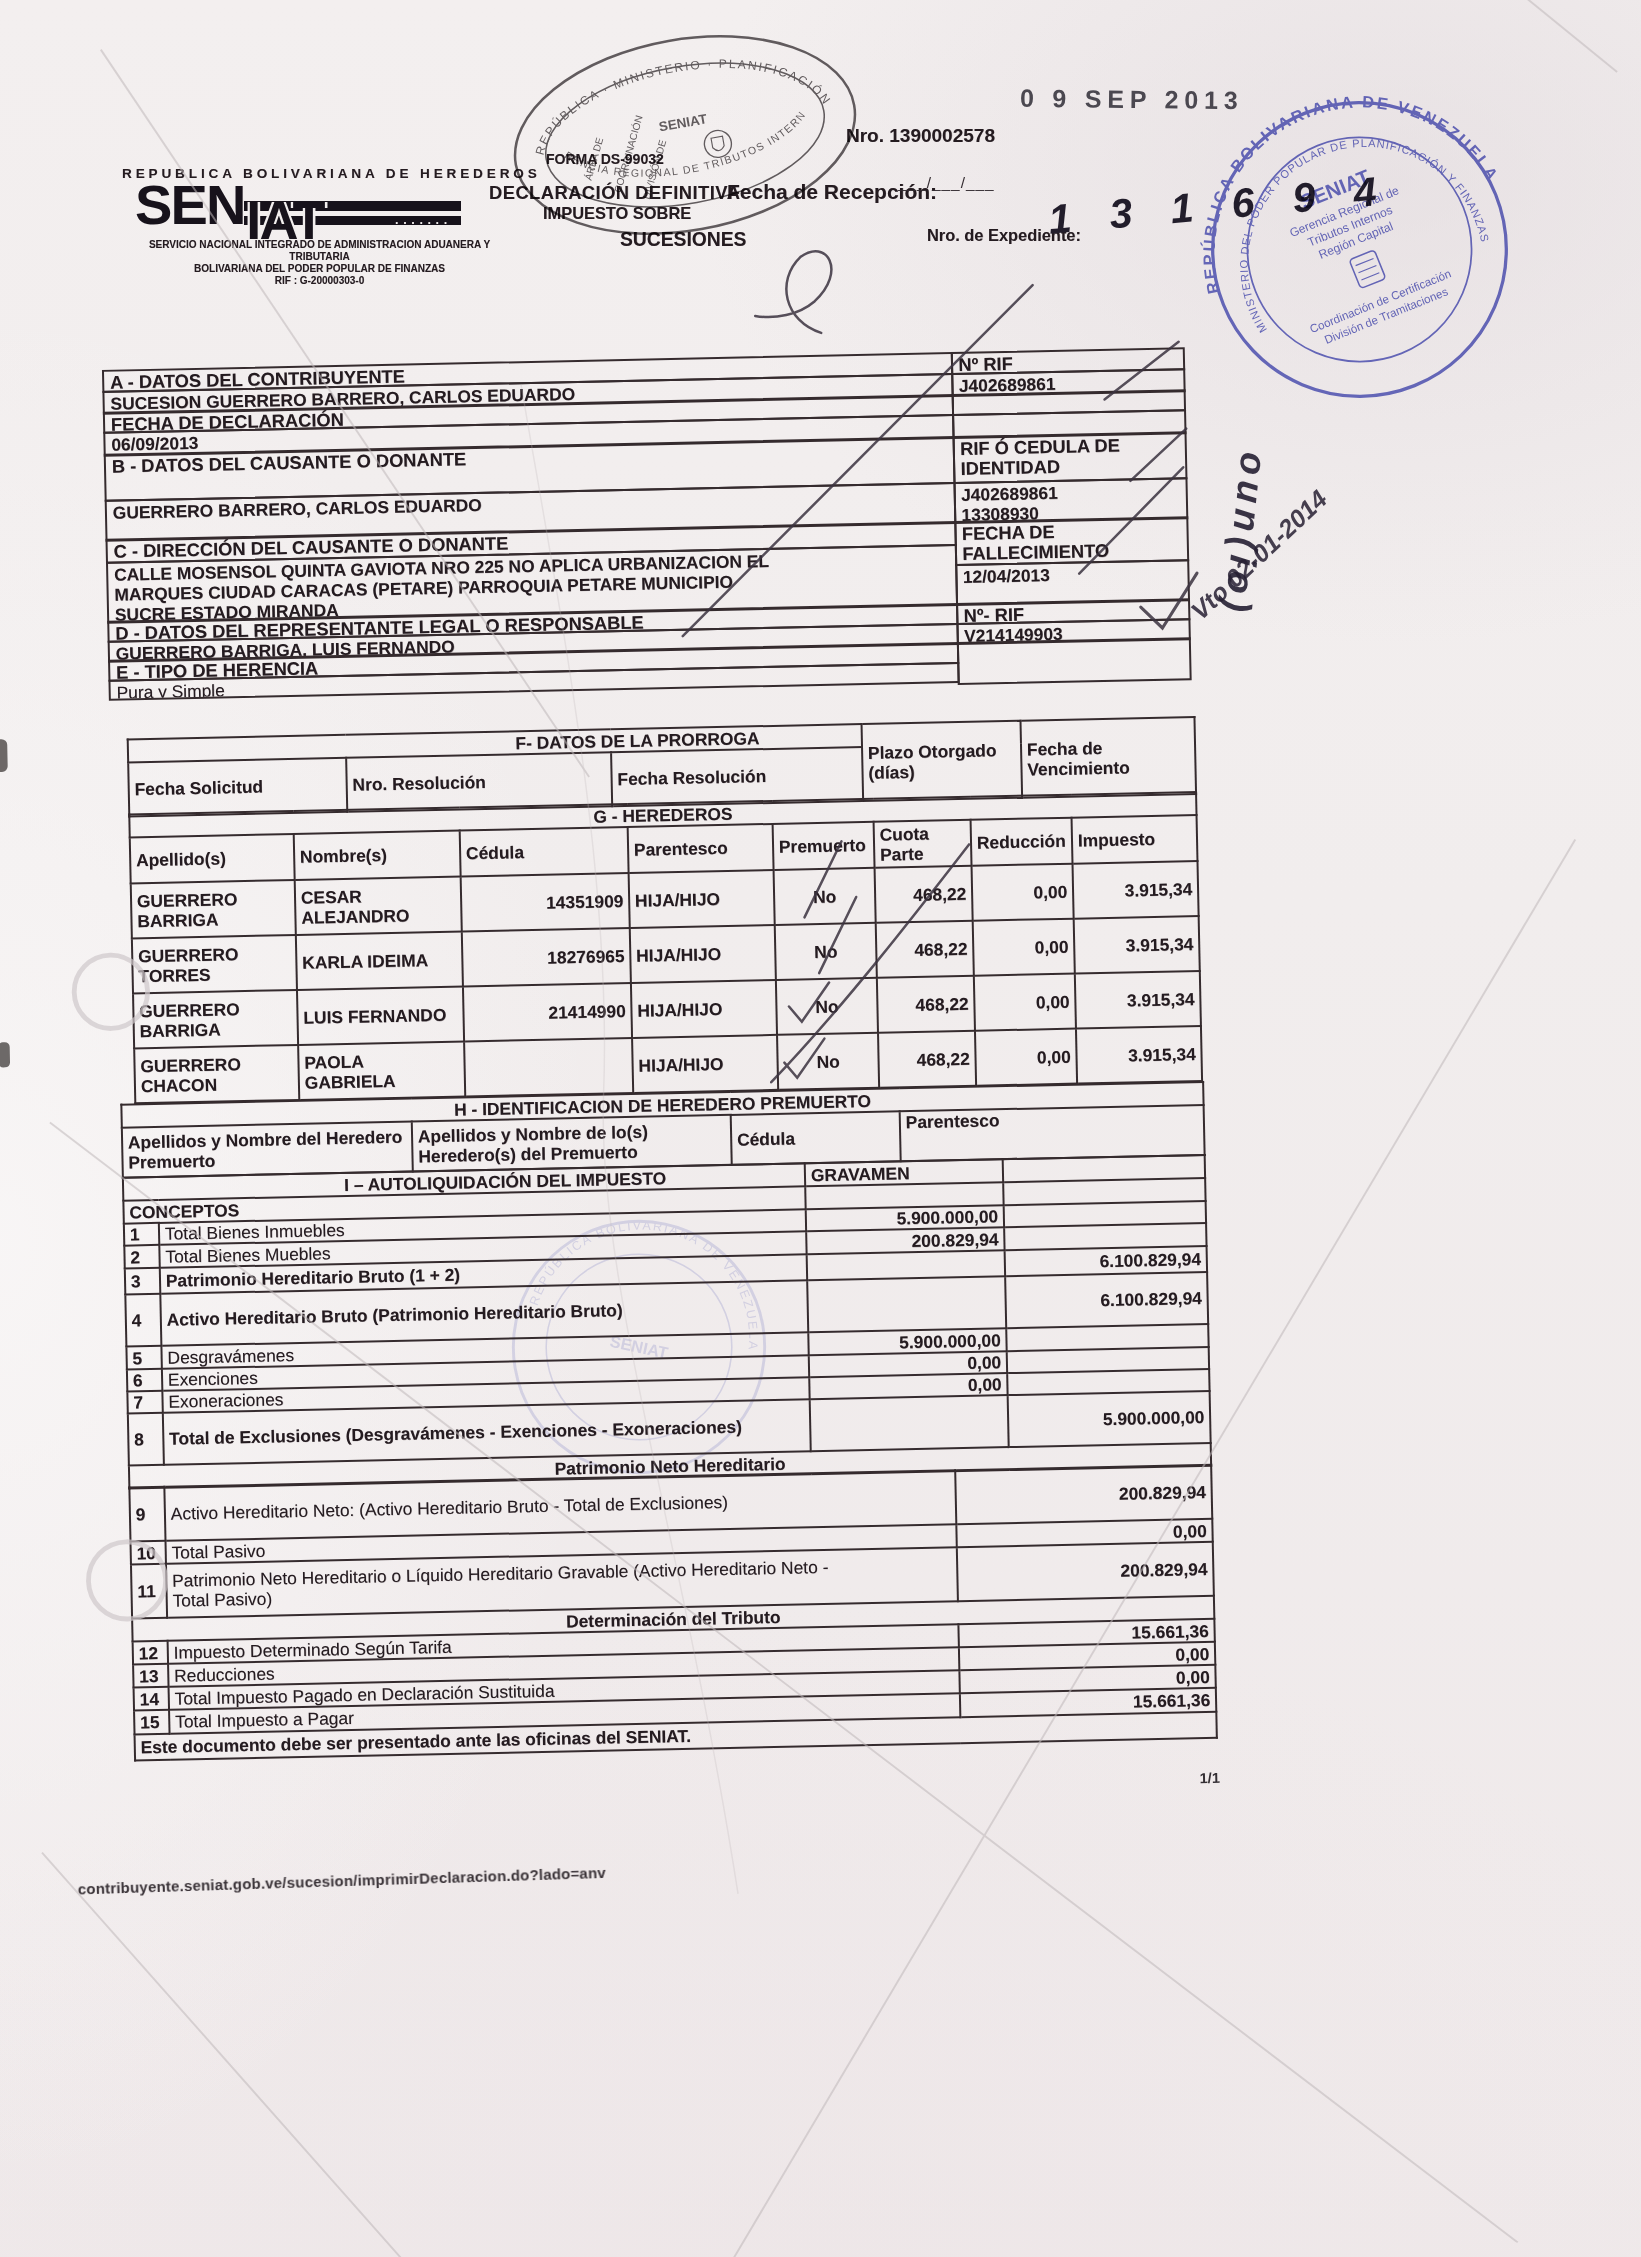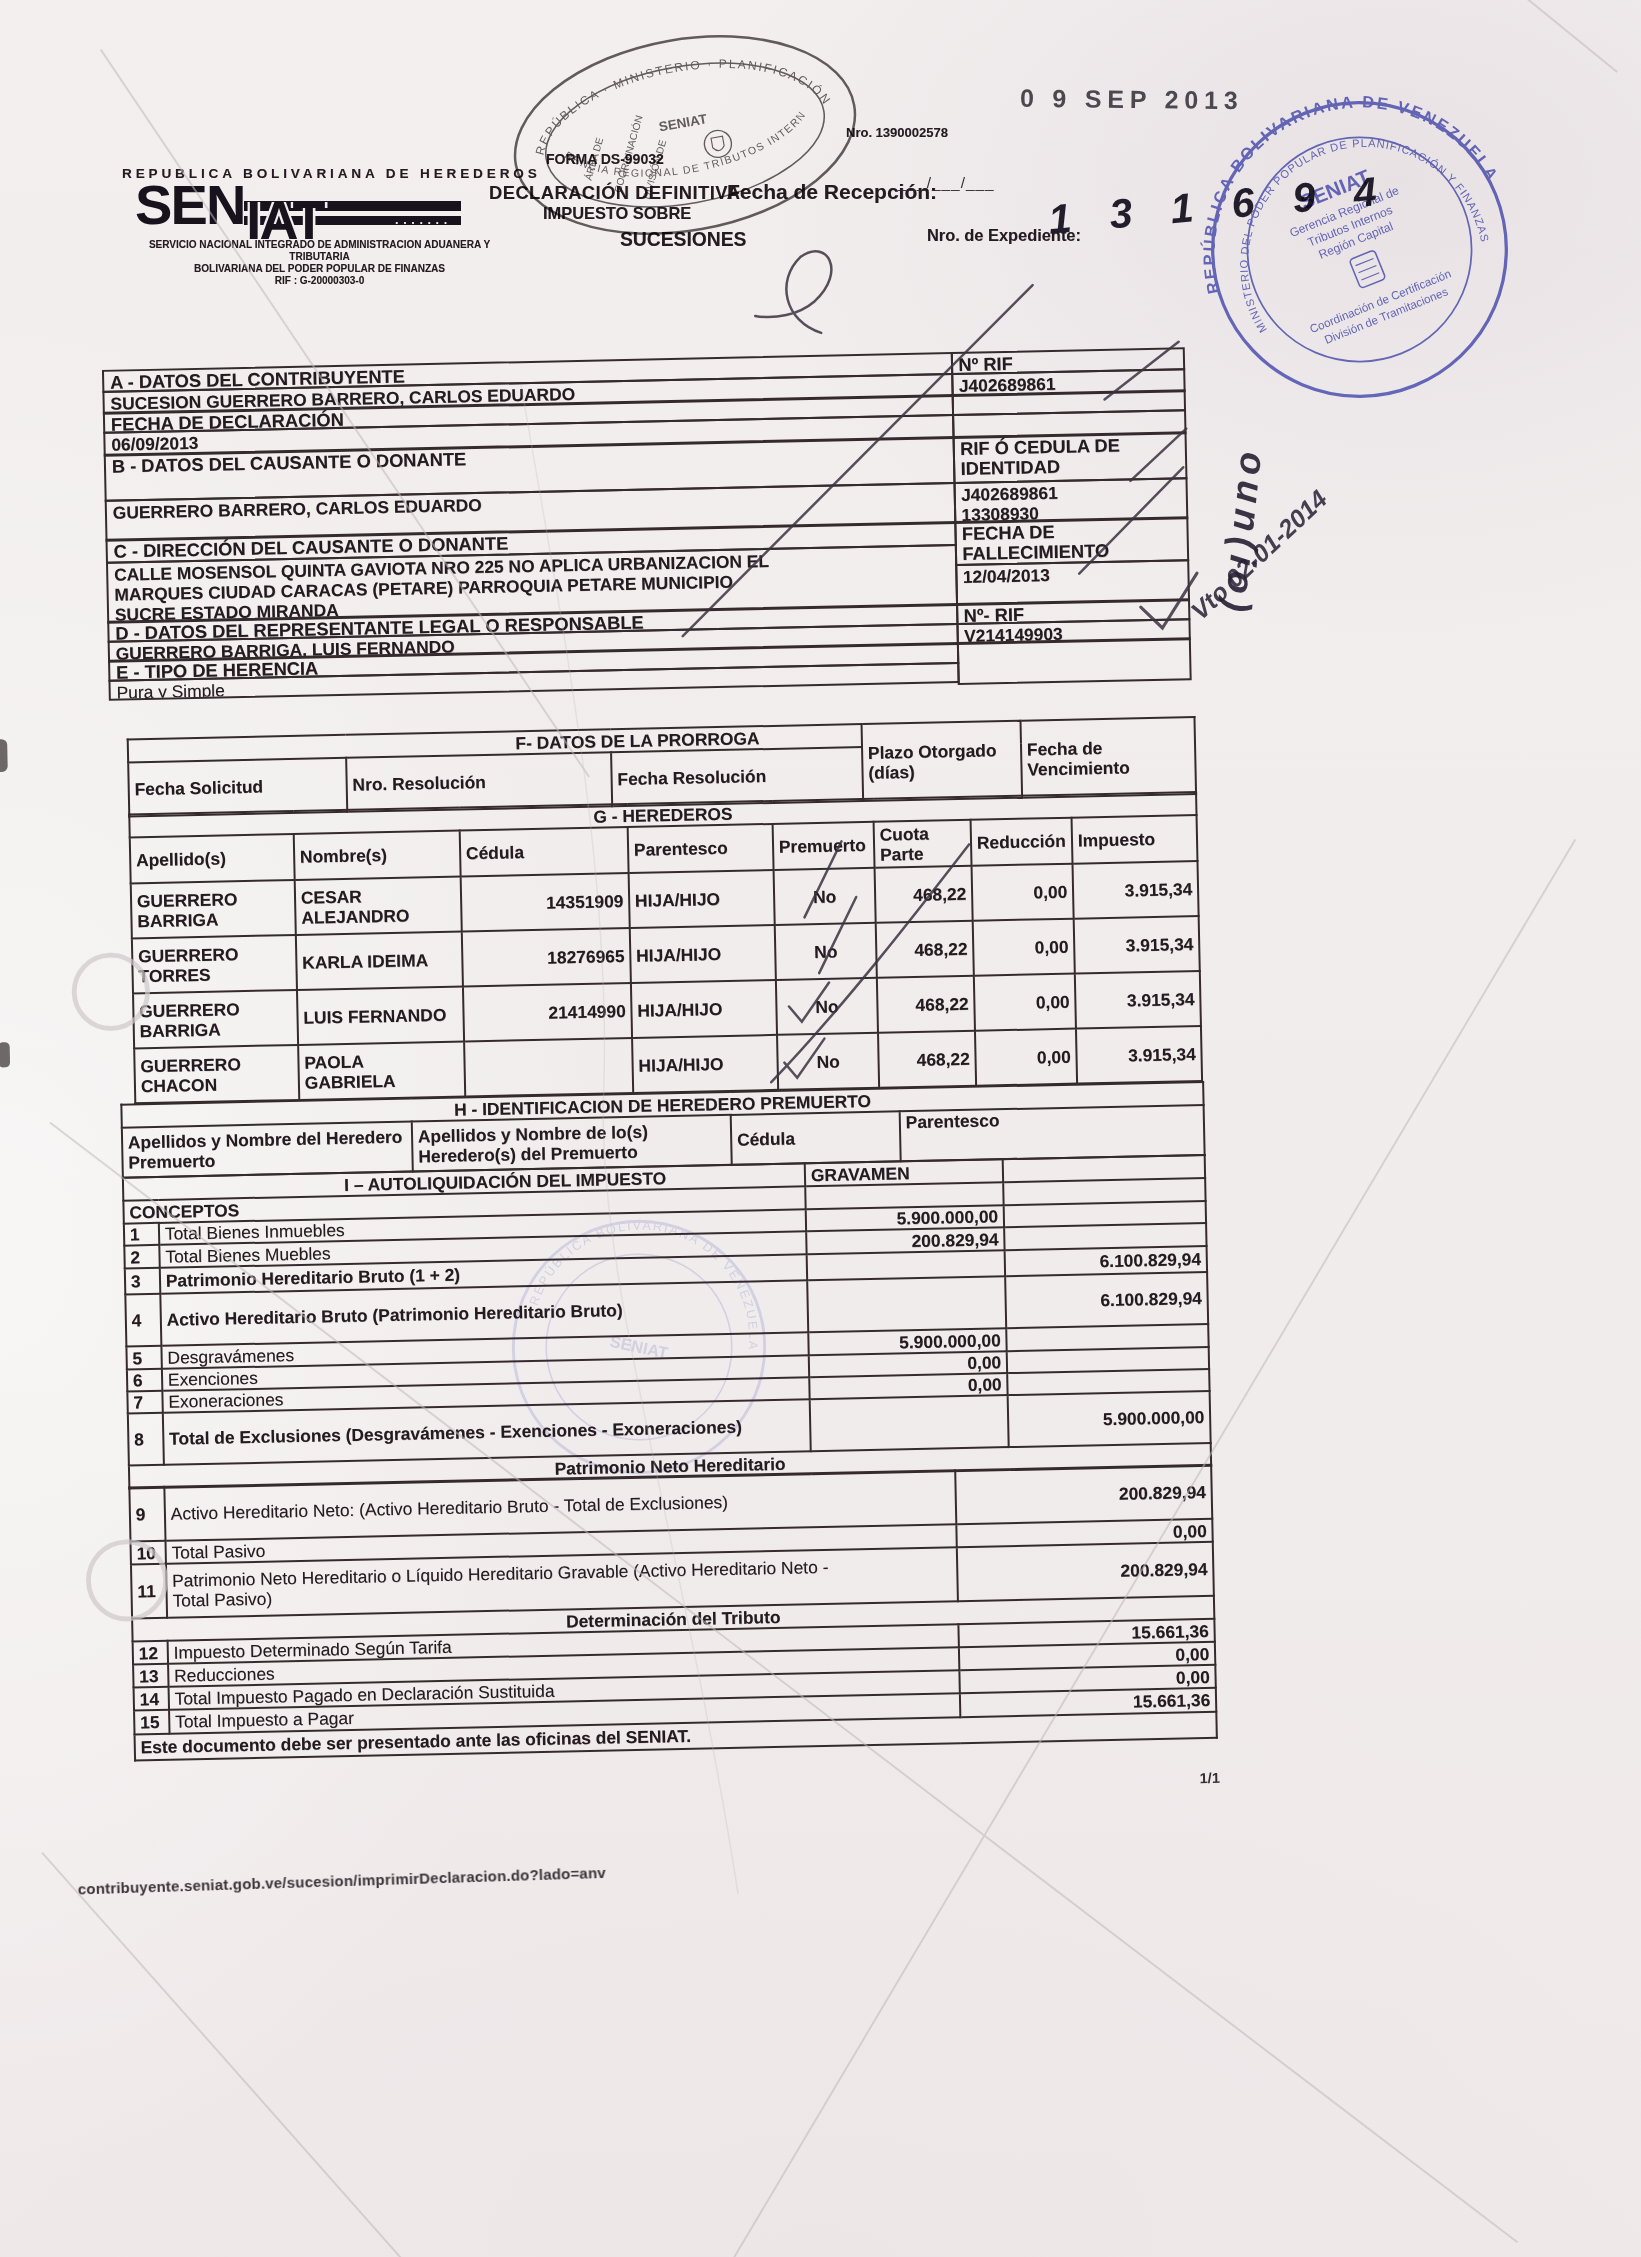--- a/index.html
+++ b/index.html
@@ -22,21 +22,21 @@
   .logo-iat{ position:relative; width:217px; height:29px; margin-top:4px;
     background:repeating-linear-gradient(180deg,#17121b 0 9.7px,rgba(242,238,238,0) 9.7px 14.5px); }
   .logo-iat-txt{ position:absolute; left:1.9px; top:-5.8px; font-size:54px; font-weight:900; letter-spacing:-1.9px;
     color:#17121b; line-height:50px; text-shadow:2.4px 0 0 #f2eeee,-2.4px 0 0 #f2eeee; }
   .logo-dots{ position:absolute; right:9.7px; top:15.4px; color:#f2eeee; font-size:12.6px; letter-spacing:3.9px; font-weight:700;}
   .orglines{ left:124px; top:239px; width:391px; text-align:center; font-size:10px; font-weight:700; line-height:12px; }
   .formcode{ left:546px; top:151px; font-size:14px; font-weight:800; }
   .formline1{ left:489px; top:182px; font-size:18.3px; font-weight:800; letter-spacing:0.5px;}
   .formline2{ left:543px; top:204px; font-size:16.4px; font-weight:800; }
   .formline3{ left:620px; top:229px; font-size:19.3px; font-weight:800; }
-  .nroline{ left:846px; top:125px; font-size:13px; font-weight:800; }
+  .nroline{ left:846px; top:125px; font-size:19px; font-weight:800; }
   .datestamp{ left:1020px; top:85px; font-size:25px; font-weight:600; letter-spacing:5.8px;
     color:#3a3740; transform:rotate(.6deg); opacity:.9;}
   .recepcion{ left:727px; top:180px; font-size:21px; font-weight:700; }
   .recslots{ left:898px; top:174px; font-size:15.4px; font-weight:400; color:#332b30; letter-spacing:1px;}
   .expediente{ left:927px; top:226px; font-size:16.4px; font-weight:700; }
   .handnum{ left:1048px; top:182px; font-size:41px; font-weight:700; font-style:italic;
     letter-spacing:13.5px; color:#221d2b; transform:rotate(-5deg); }
 
   
   svg.stamp{ position:absolute; mix-blend-mode:multiply; pointer-events:none; }

